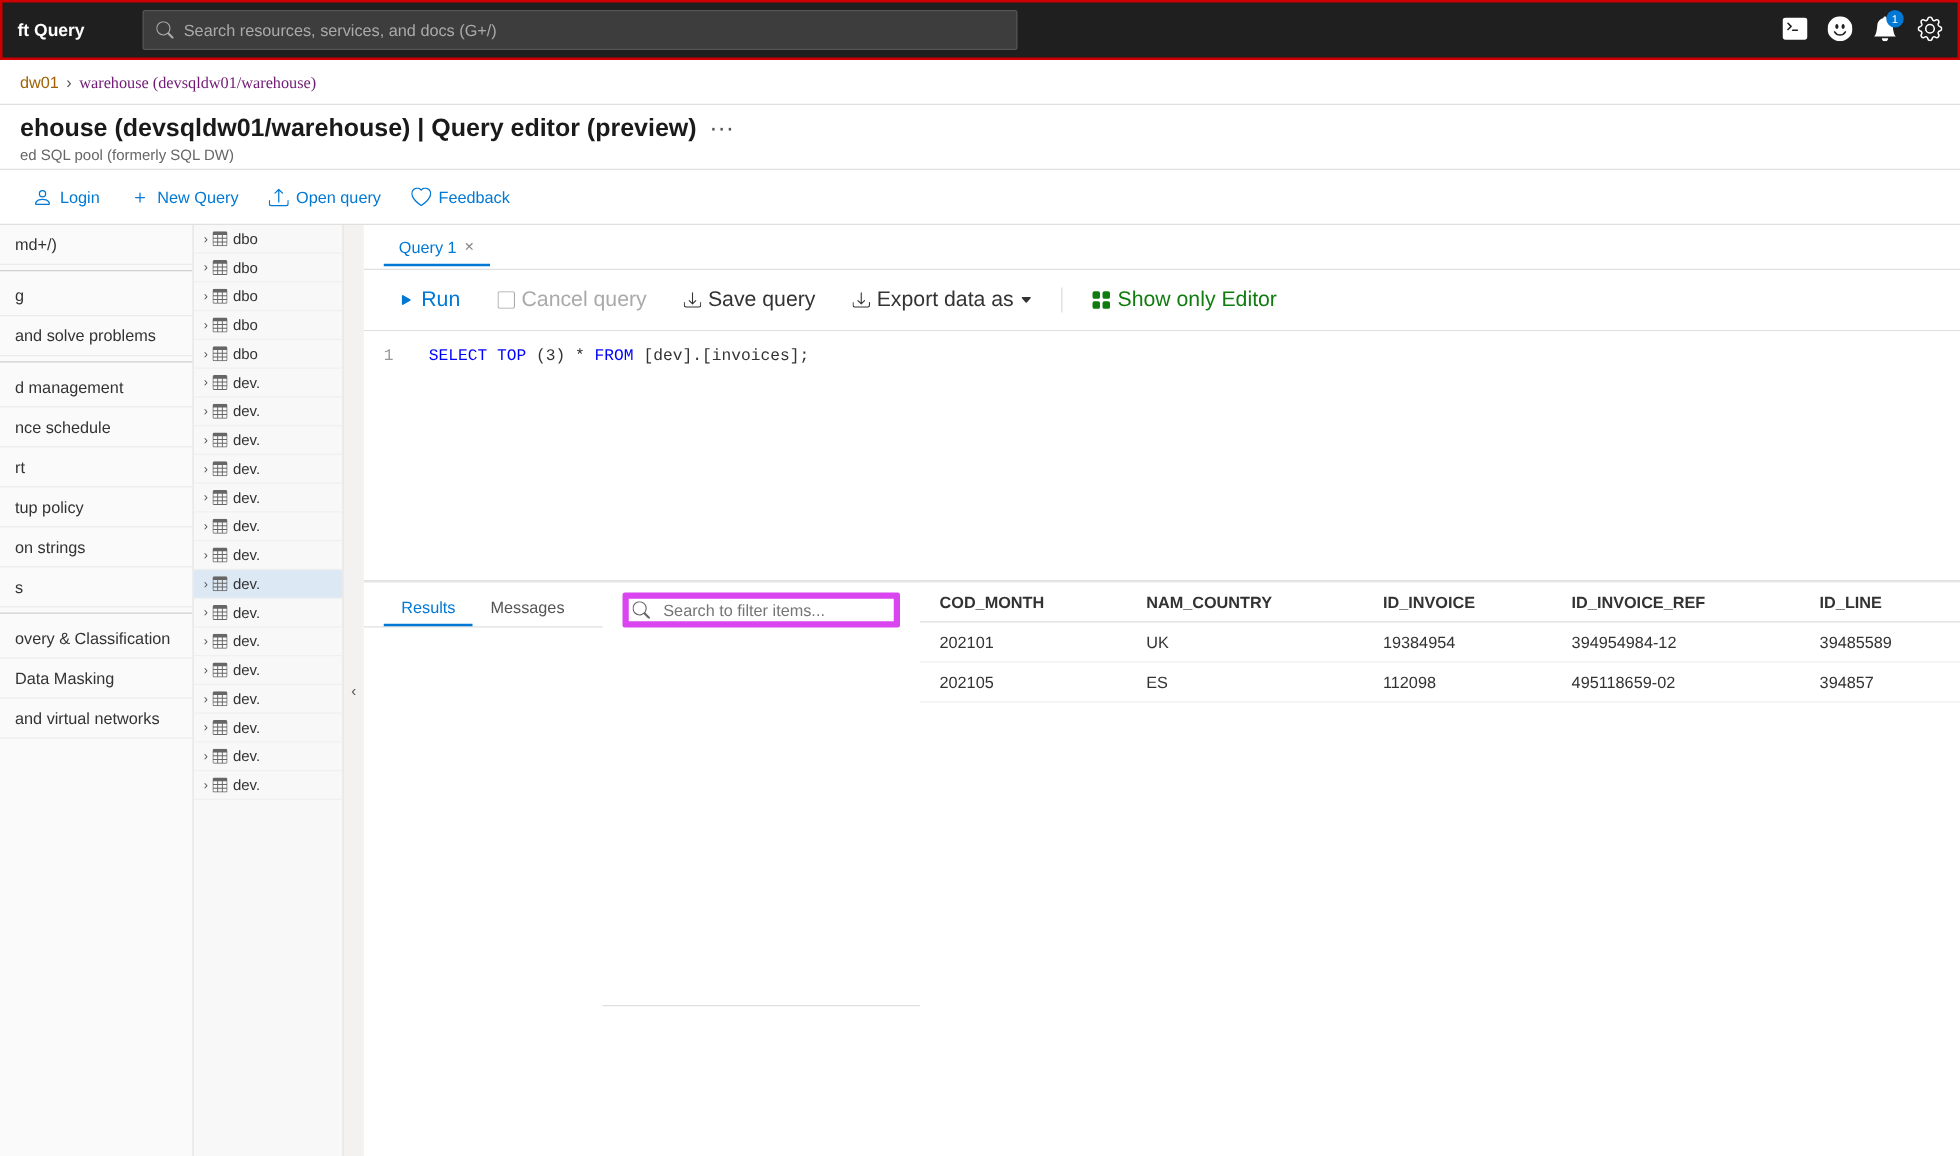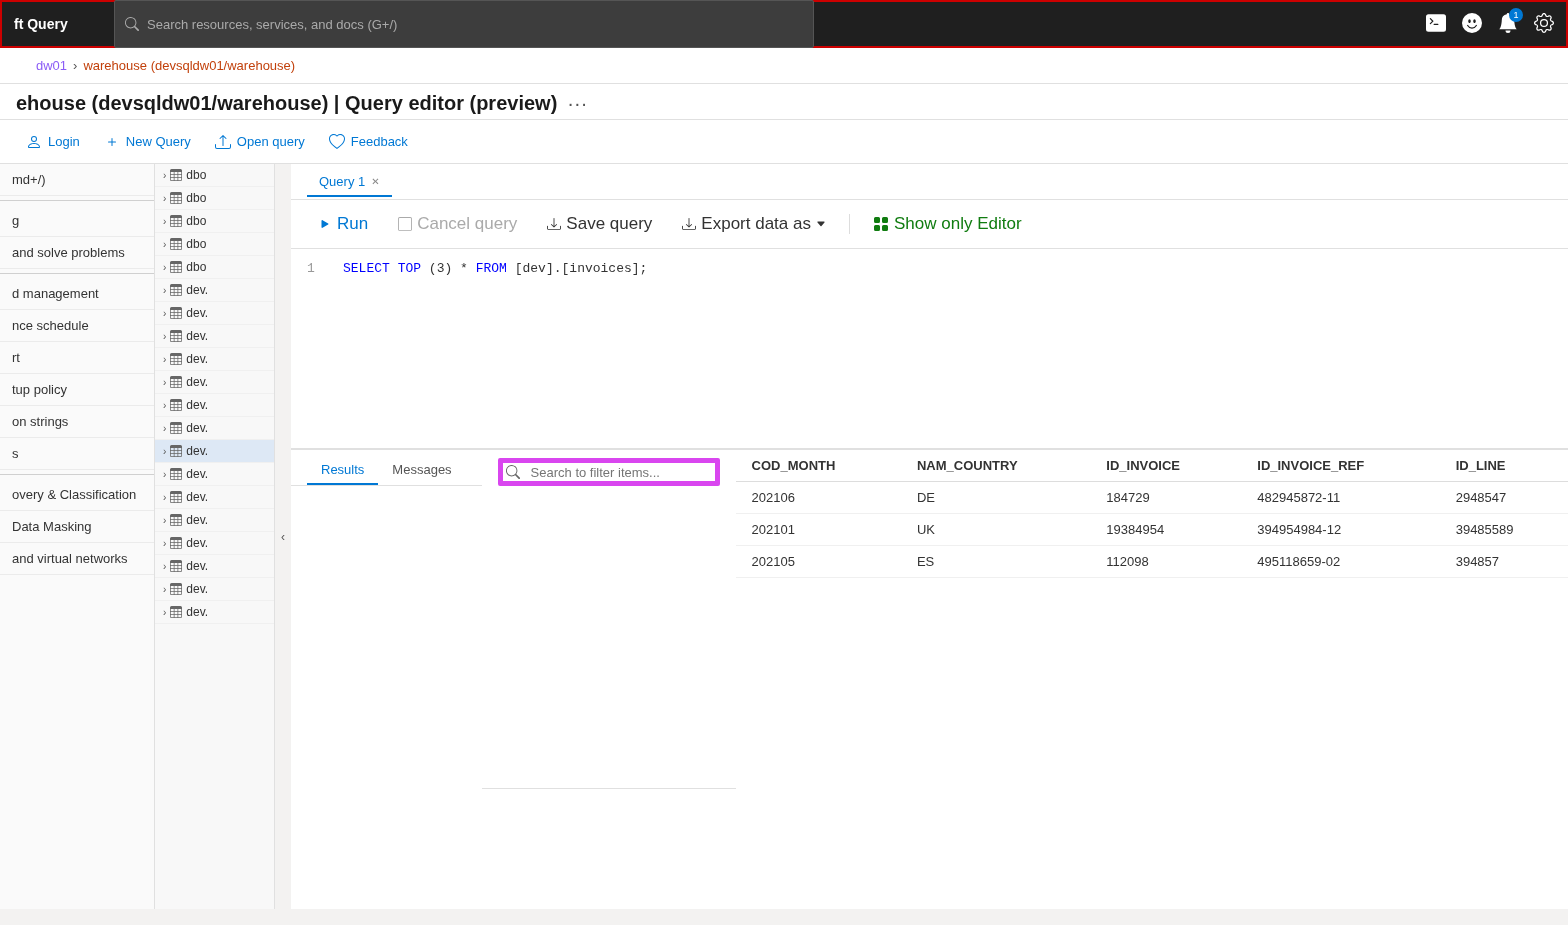--- a/index.html
+++ b/index.html
@@ -17,21 +17,21 @@
     .top-bar-title {
       color: white;
       font-size: 14px;
       font-weight: 600;
       margin-right: 20px;
       min-width: 80px;
     }
     .search-bar {
       flex: 1;
       max-width: 700px;
-      height: 48px;
+      height: 32px;
       background: #3d3d3d;
       border: 1px solid #555;
       border-radius: 2px;
       display: flex;
       align-items: center;
       padding: 0 10px;
       color: #aaa;
       font-size: 13px;
     }
     .search-bar svg { margin-right: 8px; }
@@ -63,23 +63,23 @@
 
     
     .breadcrumb-bar {
       height: 36px;
       background: white;
       display: flex;
       align-items: center;
       padding: 0 16px;
       border-bottom: 1px solid #e0e0e0;
     }
-    .breadcrumb-link { color: #8b5cf6; font-size: 13px; cursor: pointer; margin-left: 20px; }
+    .breadcrumb-link { color: #a16207; font-size: 13px; cursor: pointer; }
     .breadcrumb-sep { color: #555; margin: 0 6px; }
-    .breadcrumb-current { color: #c2410c; font-size: 13px; }
+    .breadcrumb-current { color: #701a75; font-size: 13px; font-family: Liberation Serif, serif; }
 
     
     .page-header {
       background: white;
       padding: 8px 16px 4px 16px;
       border-bottom: 1px solid #e0e0e0;
     }
     .page-title-row {
       display: flex;
       align-items: center;
@@ -389,20 +389,21 @@
   <span class="breadcrumb-link">dw01</span>
   <span class="breadcrumb-sep">›</span>
   <span class="breadcrumb-current">warehouse (devsqldw01/warehouse)</span>
 </div>
 
 <div class="page-header">
   <div class="page-title-row">
     <span class="page-title">ehouse (devsqldw01/warehouse) | Query editor (preview)</span>
     <span class="more-icon">···</span>
   </div>
+  <div class="page-subtitle">ed SQL pool (formerly SQL DW)</div>
 </div>
 
 <div class="toolbar">
   <button class="toolbar-btn">
     <svg width="16" height="16" fill="#0078d4" viewBox="0 0 16 16">
       <path d="M8 8a3 3 0 1 0 0-6 3 3 0 0 0 0 6zm2-3a2 2 0 1 1-4 0 2 2 0 0 1 4 0zm4 8c0 1-1 1-1 1H3s-1 0-1-1 1-4 6-4 6 3 6 4zm-1-.004c-.001-.246-.154-.986-.832-1.664C11.516 10.68 10.289 10 8 10c-2.29 0-3.516.68-4.168 1.332-.678.678-.83 1.418-.832 1.664h10z"></path>
     </svg>
     <span>Login</span>
   </button>
   <button class="toolbar-btn">
@@ -705,27 +706,20 @@
           <thead>
             <tr id="results-header-row">
             <th>COD_MONTH</th>
                 <th>NAM_COUNTRY</th>
                 <th>ID_INVOICE</th>
                 <th>ID_INVOICE_REF</th>
                 <th>ID_LINE</th>
               </tr>
           </thead>
           <tbody id="results-body">
-          <tr>
-                <td>202106</td>
-                <td>DE</td>
-                <td>184729</td>
-                <td>482945872-11</td>
-                <td>2948547</td>
-              </tr>
               <tr>
                 <td>202101</td>
                 <td>UK</td>
                 <td>19384954</td>
                 <td>394954984-12</td>
                 <td>39485589</td>
               </tr>
               <tr>
                 <td>202105</td>
                 <td>ES</td>

